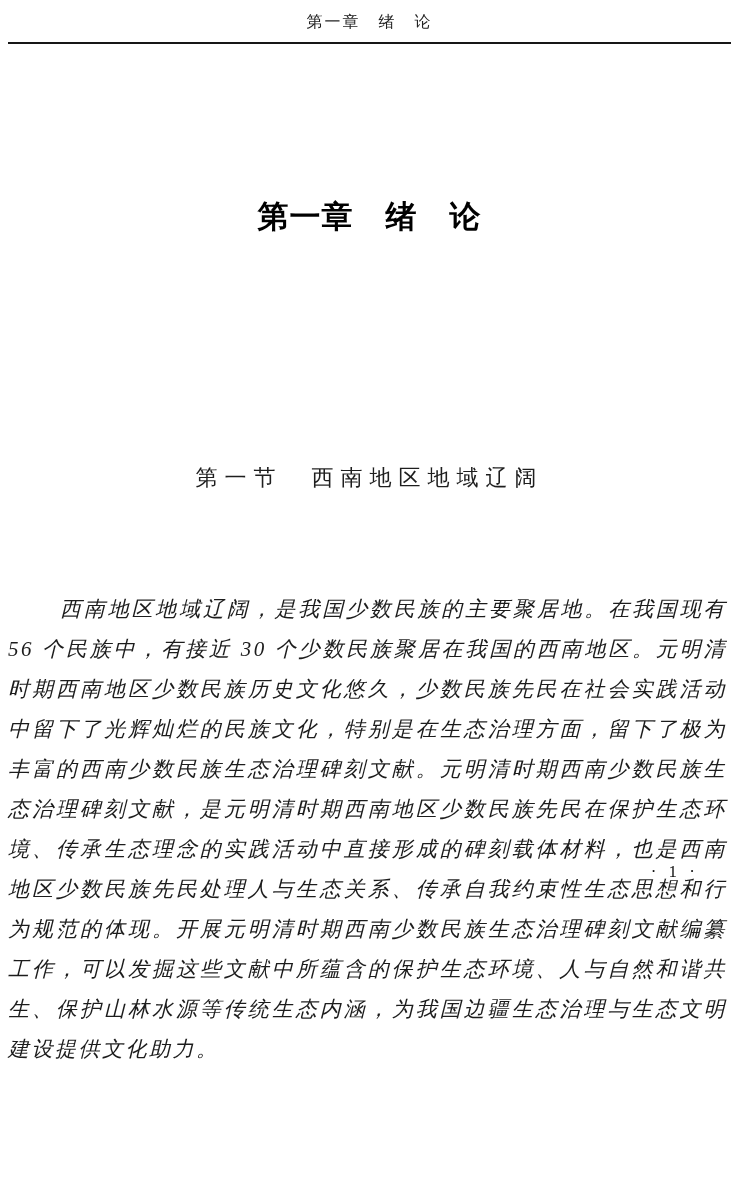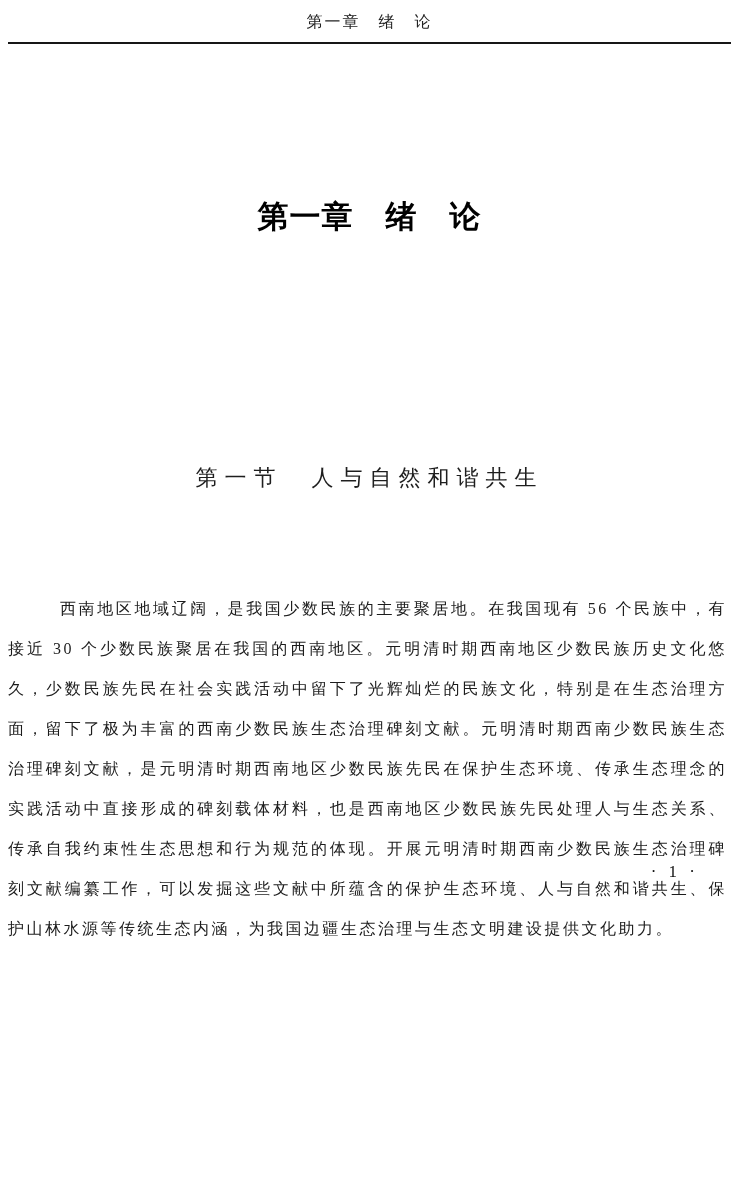--- a/index.html
+++ b/index.html
@@ -44,26 +44,27 @@
     margin-top: 223px;
     text-align: center;
     font-size: 22px;
     line-height: 36px;
     font-weight: normal;
     letter-spacing: 7px;
     color: #1e1e1e;
   }
   .body-paragraph {
     margin: 93px 12px 8px 8px;
-    font-size: 16px;
+    font-size: 21px;
     line-height: 40px;
     letter-spacing: 2.5px;
     text-align: justify;
     text-indent: 52px;
     color: #1c1c1c;
+    font-style: italic;
   }
   .page-number {
     position: absolute;
     right: 40px;
     bottom: 20px;
     font-size: 17px;
     line-height: 20px;
     letter-spacing: 4px;
     color: #111111;
     white-space: nowrap;
@@ -74,21 +75,21 @@
 
 <div class="page">
 
   <header class="page-header">
     <div class="running-title">第一章　绪　论</div>
   </header>
 
   <main>
     <h1 class="chapter-title">第一章　绪　论</h1>
 
-    <h2 class="section-title">第一节　人与自然和谐共生</h2>
+    <h2 class="section-title">第一节　西南地区地域辽阔</h2>
 
     <p class="body-paragraph">西南地区地域辽阔，是我国少数民族的主要聚居地。在我国现有 56 个民族中，有接近 30 个少数民族聚居在我国的西南地区。元明清时期西南地区少数民族历史文化悠久，少数民族先民在社会实践活动中留下了光辉灿烂的民族文化，特别是在生态治理方面，留下了极为丰富的西南少数民族生态治理碑刻文献。元明清时期西南少数民族生态治理碑刻文献，是元明清时期西南地区少数民族先民在保护生态环境、传承生态理念的实践活动中直接形成的碑刻载体材料，也是西南地区少数民族先民处理人与生态关系、传承自我约束性生态思想和行为规范的体现。开展元明清时期西南少数民族生态治理碑刻文献编纂工作，可以发掘这些文献中所蕴含的保护生态环境、人与自然和谐共生、保护山林水源等传统生态内涵，为我国边疆生态治理与生态文明建设提供文化助力。</p>
   </main>
 
   <footer>
     <div class="page-number">· 1 ·</div>
   </footer>
 
 </div>
 

